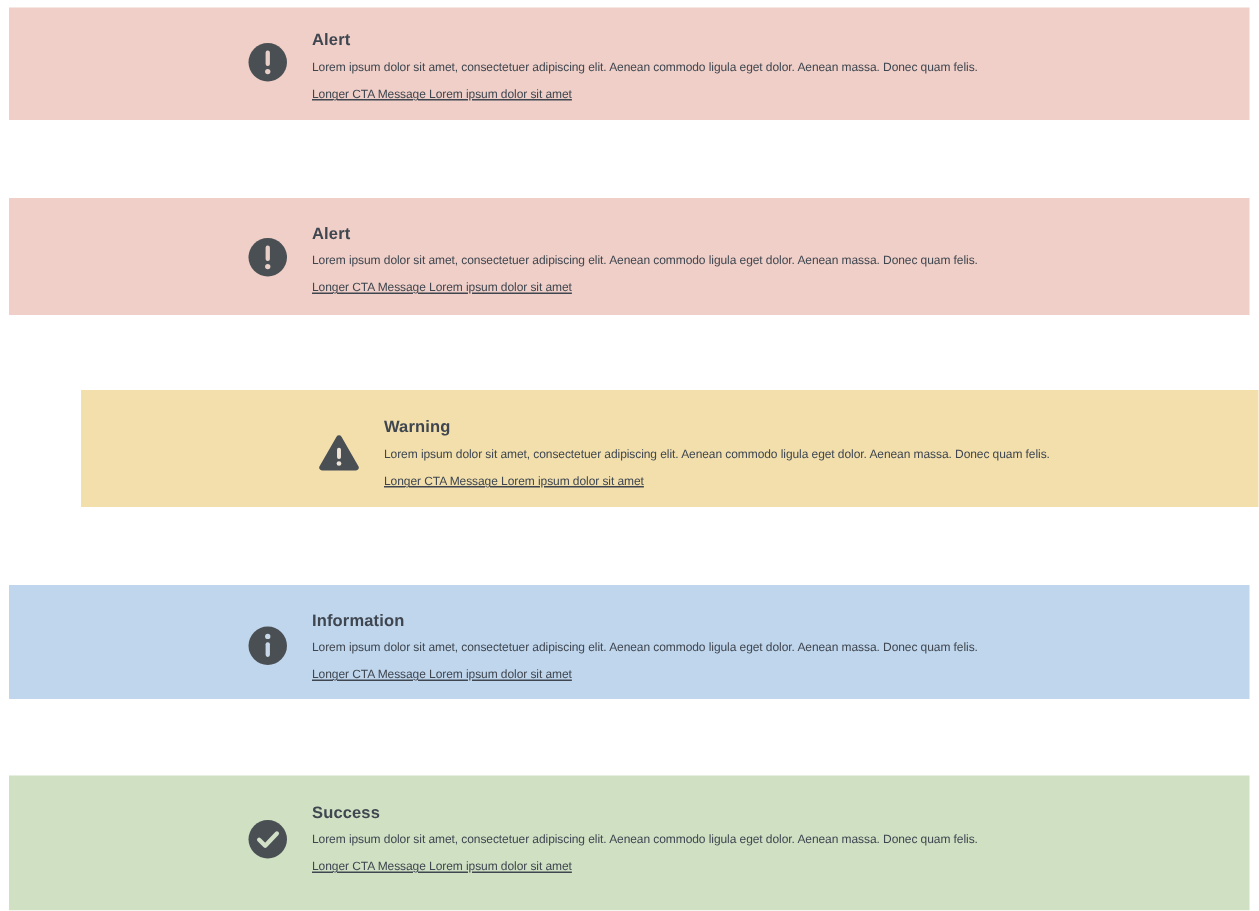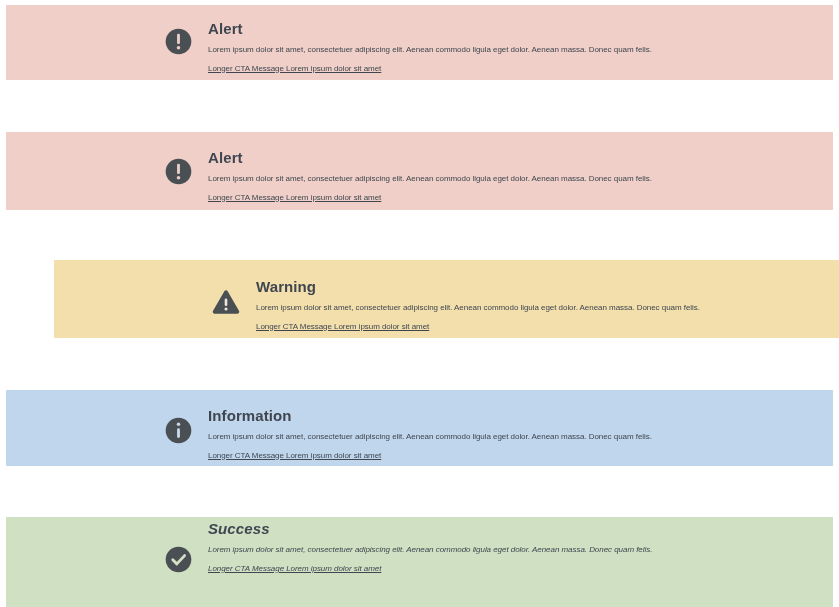--- a/index.html
+++ b/index.html
@@ -34,21 +34,21 @@
     display: flex;
     align-items: center;
     justify-content: center;
   }
   .banner-body {
     position: absolute;
     left: 202px;
     right: 18px;
   }
   .banner-title {
-    font-size: 15px;
+    font-size: 11px;
     font-weight: bold;
     color: #3f4650;
     letter-spacing: 0.1px;
     margin: 0 0 7px 0;
     line-height: 1.1;
   }
   .banner-text {
     font-size: 8px;
     color: #3f4650;
     line-height: 1.25;
@@ -114,15 +114,15 @@
       </div>
       <div class="banner-body" style="top: 18px;"><div class="banner-title">Information</div><div class="banner-text">Lorem ipsum dolor sit amet, consectetuer adipiscing elit. Aenean commodo ligula eget dolor. Aenean massa. Donec quam felis.</div><a class="banner-cta">Longer CTA Message Lorem ipsum dolor sit amet</a></div>
     </div>
     <div class="banner" style="top: 517px; height: 90px; background: rgb(207, 224, 195);">
       <div class="banner-icon-wrap" style="top: 29px; height: 27px;">
         <svg width="27" height="27" viewBox="0 0 32 32" class="icon-svg">
           <circle cx="16" cy="16" r="15.2" fill="#4a4f54"></circle>
           <path d="M9.2 16.4 L14.0 21.2 L23.2 11.4" stroke="#d3e0c8" stroke-width="3.4" stroke-linecap="round" stroke-linejoin="round" fill="none"></path>
         </svg>
       </div>
-      <div class="banner-body" style="top: 4px; font-style: italic;"><div class="banner-title">Success</div><div class="banner-text">Lorem ipsum dolor sit amet, consectetuer adipiscing elit. Aenean commodo ligula eget dolor. Aenean massa. Donec quam felis.</div><a class="banner-cta">Longer CTA Message Lorem ipsum dolor sit amet</a></div>
+      <div class="banner-body" style="top: 19px;"><div class="banner-title">Success</div><div class="banner-text">Lorem ipsum dolor sit amet, consectetuer adipiscing elit. Aenean commodo ligula eget dolor. Aenean massa. Donec quam felis.</div><a class="banner-cta">Longer CTA Message Lorem ipsum dolor sit amet</a></div>
     </div>
   </div>
 
 </body></html>

